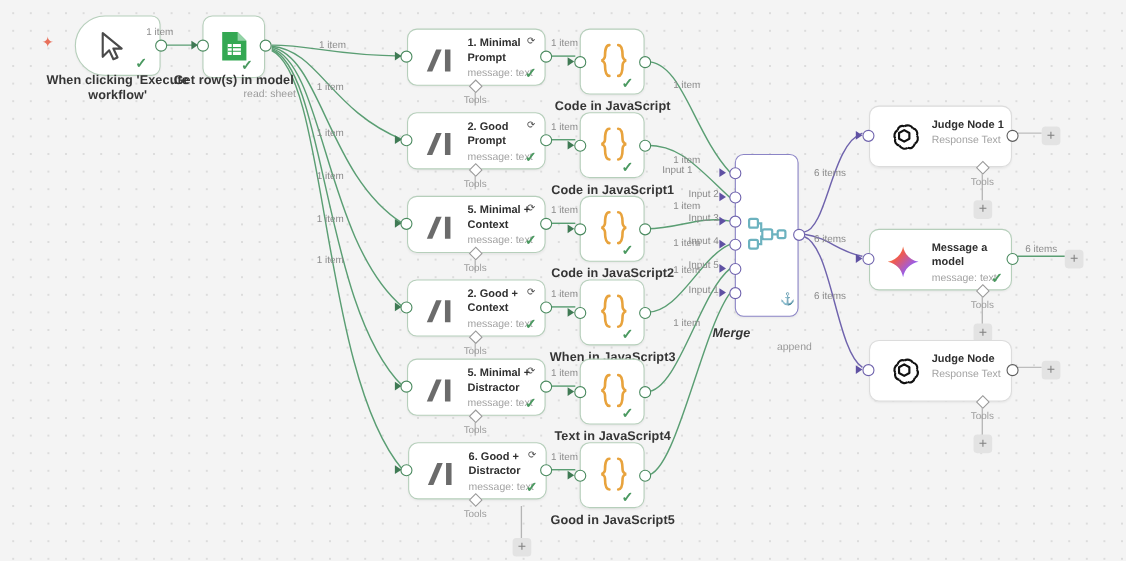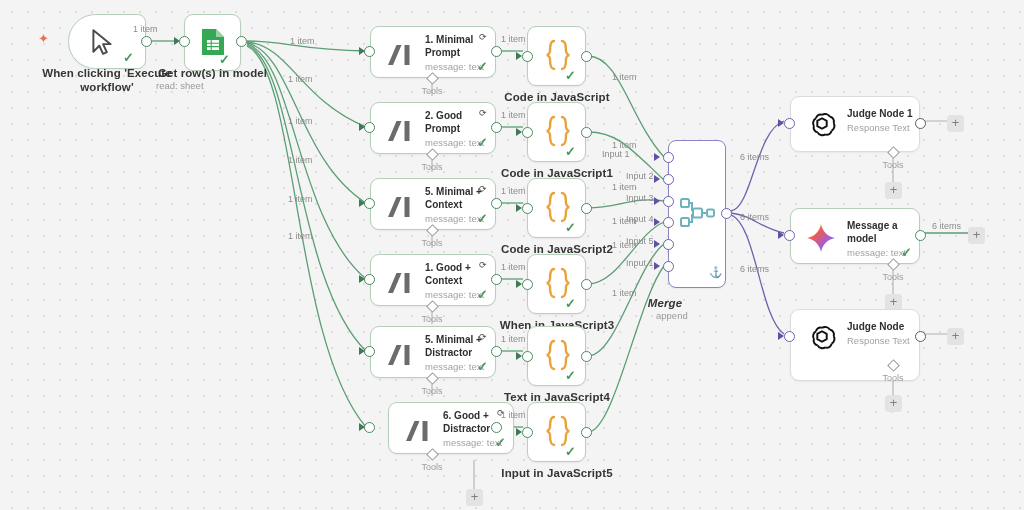--- a/index.html
+++ b/index.html
@@ -38,21 +38,21 @@
     position: absolute;
     text-align: center;
     font-size: 11.5px;
     font-weight: bold;
     color: #353535;
     line-height: 1.25;
     letter-spacing: .1px;
   }
   .subcaption {
     position: absolute;
-    text-align: left;
+    text-align: right;
     font-size: 9.5px;
     color: #9a9a9a;
     line-height: 1.2;
   }
 
   
   .ntitle {
     position: absolute;
     font-size: 10px;
     font-weight: bold;
@@ -291,21 +291,21 @@
       <div class="port green" style="left:491px; top:198px;"></div>
       <div class="arrow green" style="left:359px; top:199px;"></div>
       <div class="diamond" style="left:428px; top:226px;"></div>
       <div class="toolslabel" style="left:412px; top:238px; width:40px;">Tools</div>
       <div class="elabel" style="left:501px; top:186px;">1 item</div>
       <div class="node" style="left:370px; top:254px; width:126px; height:52px;">
         <svg class="icon" style="left:14px; top:16px;" width="34" height="24" viewBox="0 0 34 24">
     <path d="M3 22 L11.5 2 L16.5 2 L8 22 Z" fill="#6b6b6b"></path>
     <path d="M19.5 2 L24.5 2 L24.5 22 L19.5 22 Z" fill="#6b6b6b"></path>
   </svg>
-        <div class="ntitle" style="left:54px; top:7px; width:64px;">1. Good + Context</div>
+        <div class="ntitle" style="left:54px; top:7px; width:64px;">2. Good + Context</div>
         <div class="nsub" style="left:54px; top:34px;">message: text</div>
         <span class="retry" style="left:108px; top:6px;">⟳</span>
         <span class="check" style="left:106px; top:33px;">✓</span>
       </div>
       <div class="port green" style="left:364px; top:274px;"></div>
       <div class="port green" style="left:491px; top:274px;"></div>
       <div class="arrow green" style="left:359px; top:275px;"></div>
       <div class="diamond" style="left:428px; top:302px;"></div>
       <div class="toolslabel" style="left:412px; top:314px; width:40px;">Tools</div>
       <div class="elabel" style="left:501px; top:262px;">1 item</div>
@@ -318,21 +318,21 @@
         <div class="nsub" style="left:54px; top:34px;">message: text</div>
         <span class="retry" style="left:108px; top:6px;">⟳</span>
         <span class="check" style="left:106px; top:33px;">✓</span>
       </div>
       <div class="port green" style="left:364px; top:346px;"></div>
       <div class="port green" style="left:491px; top:346px;"></div>
       <div class="arrow green" style="left:359px; top:347px;"></div>
       <div class="diamond" style="left:428px; top:374px;"></div>
       <div class="toolslabel" style="left:412px; top:386px; width:40px;">Tools</div>
       <div class="elabel" style="left:501px; top:334px;">1 item</div>
-      <div class="node" style="left:388px; top:402px; width:126px; height:52px;">
+      <div class="node" style="left:371px; top:402px; width:126px; height:52px;">
         <svg class="icon" style="left:14px; top:16px;" width="34" height="24" viewBox="0 0 34 24">
     <path d="M3 22 L11.5 2 L16.5 2 L8 22 Z" fill="#6b6b6b"></path>
     <path d="M19.5 2 L24.5 2 L24.5 22 L19.5 22 Z" fill="#6b6b6b"></path>
   </svg>
         <div class="ntitle" style="left:54px; top:7px; width:64px;">6. Good + Distractor</div>
         <div class="nsub" style="left:54px; top:34px;">message: text</div>
         <span class="retry" style="left:108px; top:6px;">⟳</span>
         <span class="check" style="left:106px; top:33px;">✓</span>
       </div>
       <div class="port green" style="left:364px; top:422px;"></div>
@@ -408,21 +408,21 @@
       <div class="node" style="left:527px; top:402px; width:59px; height:60px;">
         <svg class="icon" style="left:14px; top:11px;" width="32" height="34" viewBox="0 0 32 34">
     <path d="M12 3 C8 3 8 10 8 13 C8 15 6 17 4.5 17 C6 17 8 19 8 21 C8 24 8 31 12 31" fill="none" stroke="#e8a33d" stroke-width="2.4" stroke-linecap="round"></path>
     <path d="M20 3 C24 3 24 10 24 13 C24 15 26 17 27.5 17 C26 17 24 19 24 21 C24 24 24 31 20 31" fill="none" stroke="#e8a33d" stroke-width="2.4" stroke-linecap="round"></path>
   </svg>
         <span class="check" style="left:37px; top:42px;">✓</span>
       </div>
       <div class="port green" style="left:522px; top:427px;"></div>
       <div class="port green" style="left:581px; top:427px;"></div>
       <div class="arrow green" style="left:516px; top:428px;"></div>
-      <div class="caption" style="left:497px; top:466px; width:120px;">Input in JavaScript5</div>
+      <div class="caption" style="left:497px; top:466px; width:120px;">Good in JavaScript5</div>
       <div class="elabel" style="left:612px; top:288px;">1 item</div>
     </div>
 
   <div class="node merge" style="left:668px; top:140px; width:58px; height:148px;">
     <svg class="icon" style="left:10px; top:55px;" width="38" height="34" viewBox="0 0 38 34">
       <rect x="2" y="3" width="8" height="8" rx="1.6" fill="none" stroke="#6cb2bf" stroke-width="2"></rect>
       <rect x="2" y="22" width="8" height="8" rx="1.6" fill="none" stroke="#6cb2bf" stroke-width="2"></rect>
       <rect x="14" y="12.5" width="9" height="9" rx="1.6" fill="none" stroke="#6cb2bf" stroke-width="2"></rect>
       <rect x="28" y="13.5" width="7" height="7" rx="1.4" fill="none" stroke="#6cb2bf" stroke-width="2"></rect>
       <path d="M10 7 h3 v8 M10 26 h3 v-8 M23 17 h5" fill="none" stroke="#6cb2bf" stroke-width="2"></path>
@@ -498,21 +498,21 @@
         <div class="nsub" style="left:56px; top:38px;">message: text</div>
         <span class="check" style="left:110px; top:37px;">✓</span>
       </div>
       <div class="port purple" style="left:784px; top:230px;"></div>
       <div class="arrow purple" style="left:778px; top:231px;"></div>
       <div class="port green" style="left:915px; top:230px;"></div>
       <div class="diamond" style="left:889px; top:260px;"></div>
       <div class="toolslabel" style="left:873px; top:272px; width:40px;">Tools</div>
       <div class="plusbtn" style="left:885px; top:294px;">+</div>
       <div class="plusbtn" style="left:968px; top:227px;">+</div>
-      <div class="node plain" style="left:790px; top:309px; width:130px; height:72px;">
+      <div class="node plain" style="left:790px; top:309px; width:130px; height:56px;">
         <svg class="icon" style="left:16px; top:13px;" width="30" height="30" viewBox="0 0 32 32">
     <g fill="none" stroke="#111111" stroke-width="2.1" stroke-linejoin="round">
       <path d="M16 5.2 C19 3.2 23 4.4 24.4 7.2"></path>
       <path d="M24.4 7.2 C27.6 7.6 29.6 11 28.4 14"></path>
       <path d="M28.4 14 C30.2 16.6 29.2 20.6 26.2 22"></path>
       <path d="M26.2 22 C25.8 25.2 22.4 27.2 19.4 26"></path>
       <path d="M19.4 26 C16.8 27.8 12.8 26.8 11.4 23.8"></path>
       <path d="M11.4 23.8 C8.2 23.4 6.2 20 7.4 17"></path>
       <path d="M7.4 17 C5.6 14.4 6.6 10.4 9.6 9"></path>
       <path d="M9.6 9 C10 5.8 13.4 3.8 16 5.2"></path>

